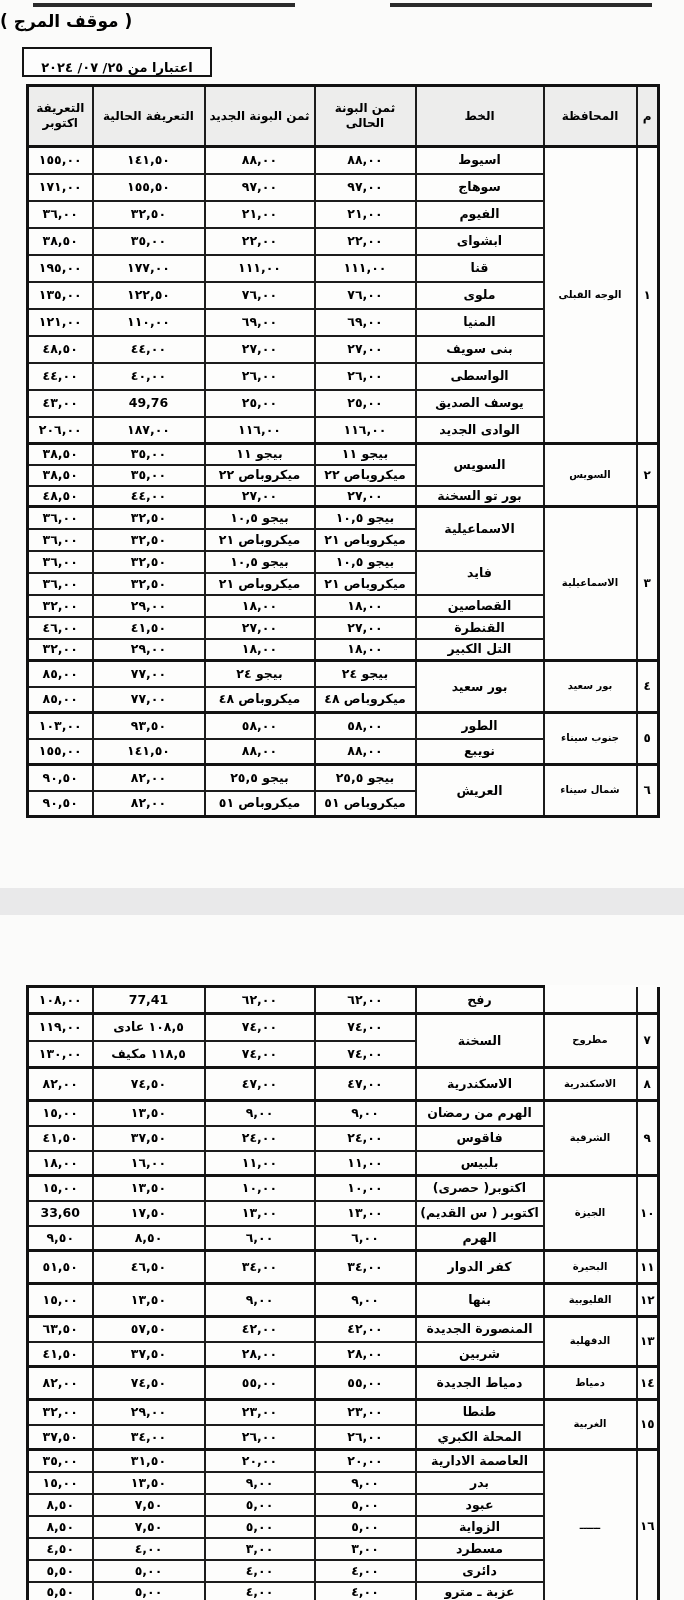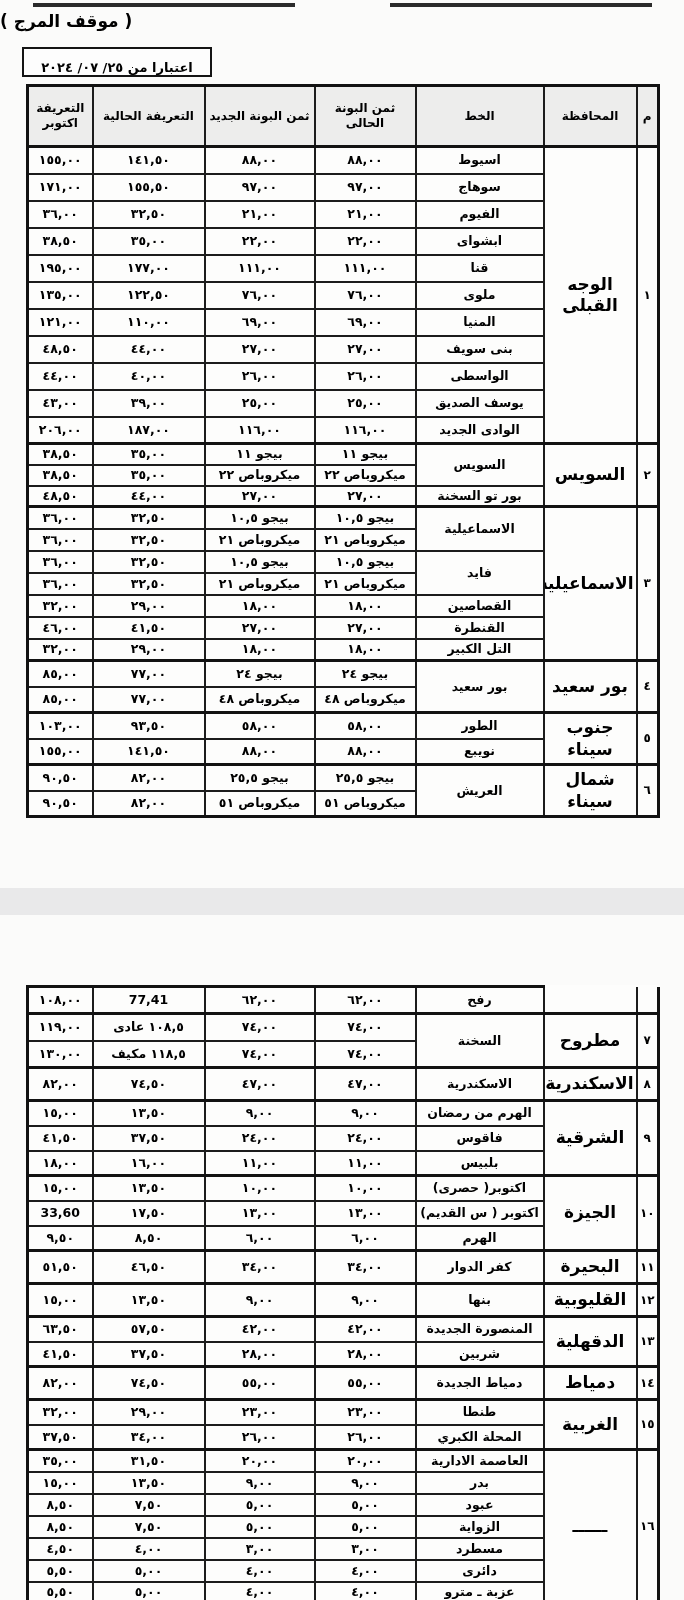--- a/index.html
+++ b/index.html
@@ -28,21 +28,21 @@
   table{
     border-collapse:collapse;table-layout:fixed;width:631px;
     background:#fdfdfc;direction:rtl;
   }
   th,td{
     border:2px solid #1c1c1c;text-align:center;vertical-align:middle;
     font-weight:bold;padding:0 2px;overflow:hidden;line-height:1.25;
   }
   th{height:58px;font-size:12px;background:#ededec;}
   td{font-size:12.5px;}
-  td.gov{font-size:17px;}
+  td.gov{font-size:10px;}
   td.num{font-size:12px;}
   tr.gstart td{border-top:3px solid #121212;}
   table{border:3px solid #121212;}
 
   
   .t1 tr.grp0{height:27px;}
   .t1 tr.grp1{height:21px;}
   .t1 tr.grp2{height:22px;}
   .t1 tr.grp3,.t1 tr.grp4,.t1 tr.grp5{height:26px;}
 
@@ -153,21 +153,21 @@
             <td class="line">الواسطى</td>
             <td class="bon_current">٢٦,٠٠</td>
             <td class="bon_new">٢٦,٠٠</td>
             <td class="tariff_current">٤٠,٠٠</td>
             <td class="tariff_new">٤٤,٠٠</td>
           </tr>
           <tr class="grp0">
             <td class="line">يوسف الصديق</td>
             <td class="bon_current">٢٥,٠٠</td>
             <td class="bon_new">٢٥,٠٠</td>
-            <td class="tariff_current">٣٩,٠٠</td>
+            <td class="tariff_current">49,76</td>
             <td class="tariff_new">٤٣,٠٠</td>
           </tr>
           <tr class="grp0">
             <td class="line">الوادى الجديد</td>
             <td class="bon_current">١١٦,٠٠</td>
             <td class="bon_new">١١٦,٠٠</td>
             <td class="tariff_current">١٨٧,٠٠</td>
             <td class="tariff_new">٢٠٦,٠٠</td>
           </tr>
           <tr class="grp1 gstart">

